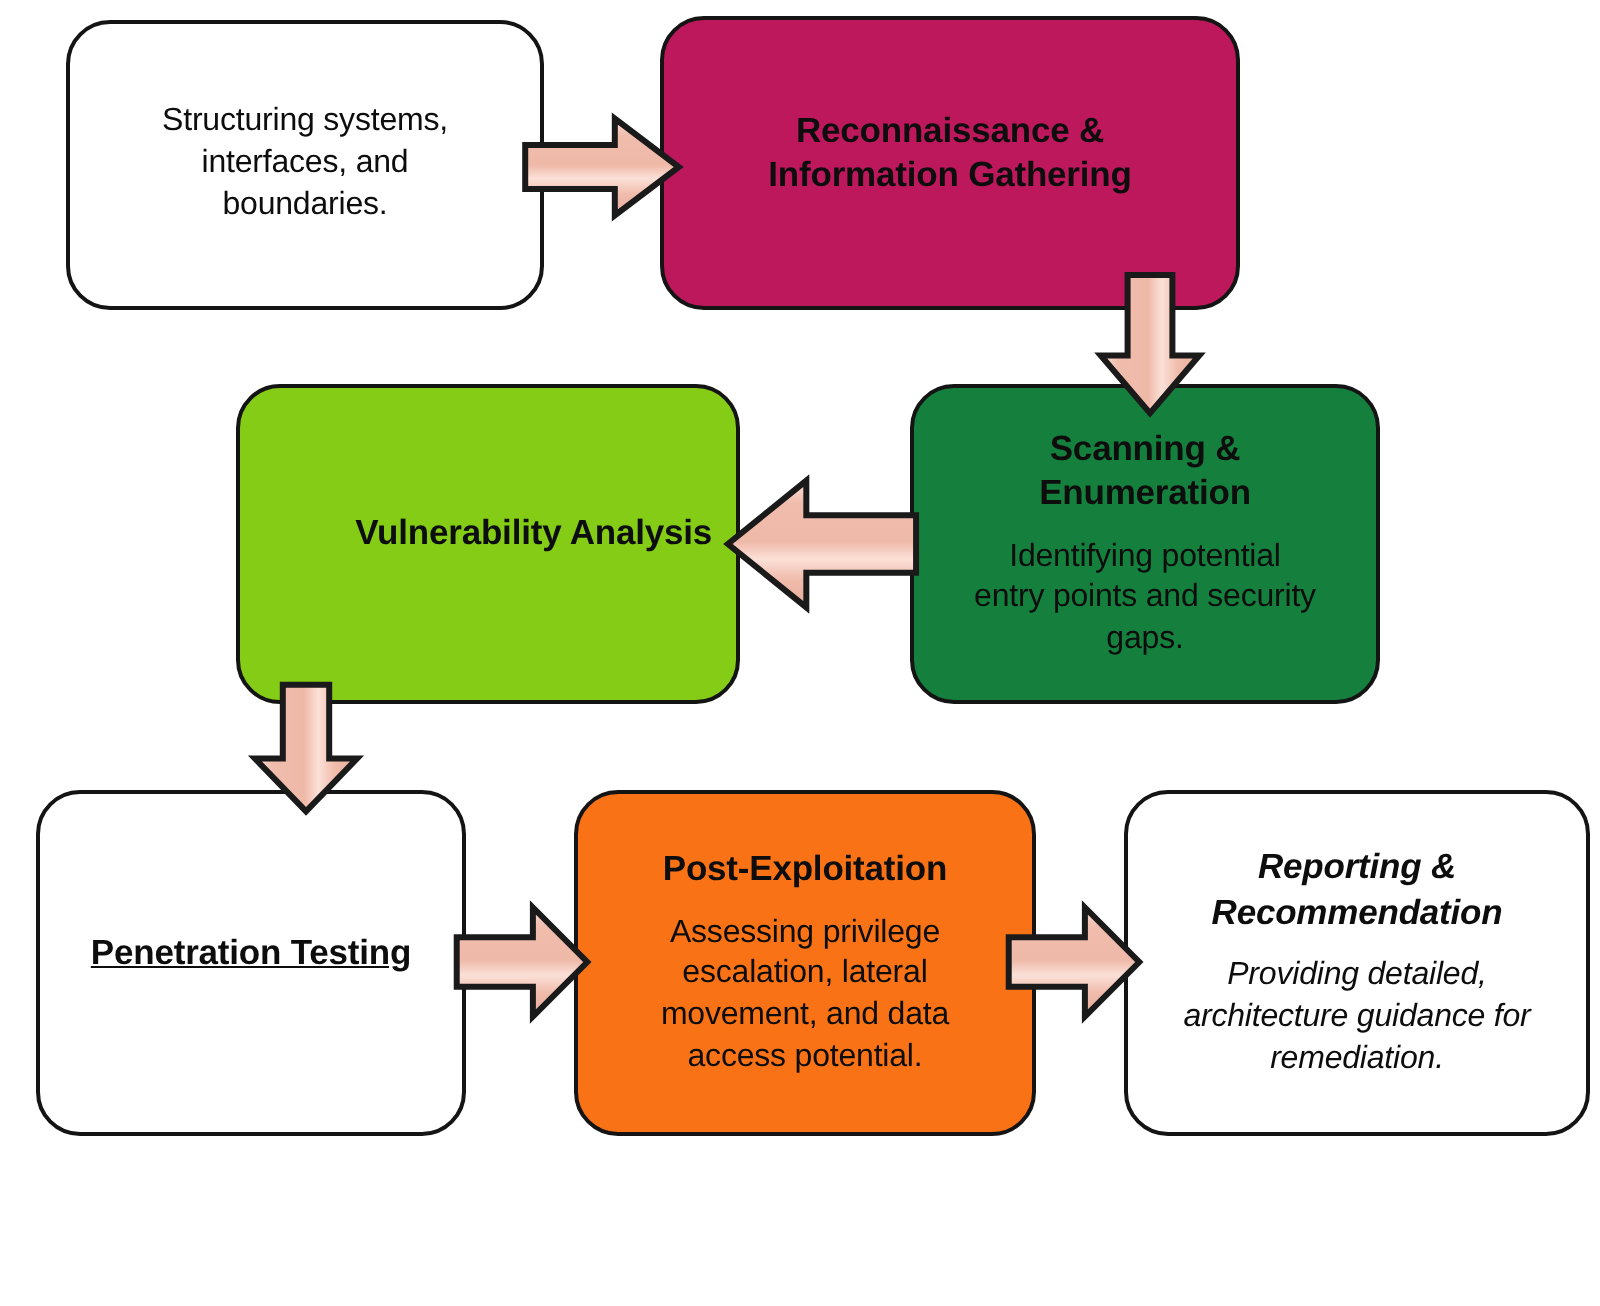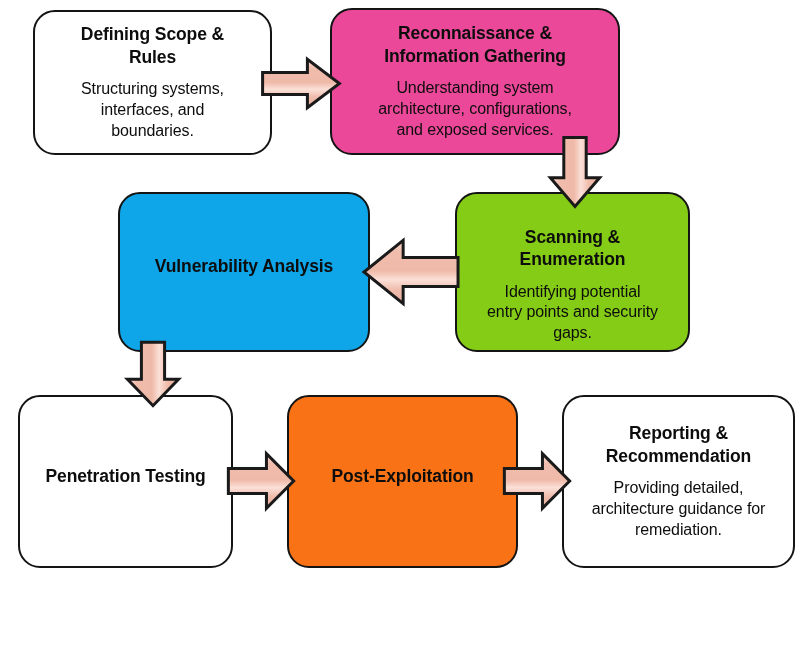--- a/index.html
+++ b/index.html
@@ -54,50 +54,49 @@
     width: 100%;
     height: 100%;
     overflow: visible;
   }
 </style>
 </head>
 <body>
 
 <div id="canvas">
     <div class="node" style="left: 33px; top: 10px; width: 239px; height: 145px; background: rgb(255, 255, 255); border-color: rgb(20, 20, 20);">
-      <div class="node-title">Defining Scope &amp;
-Rules</div>
       <div class="node-desc">Structuring systems,
 interfaces, and
 boundaries.</div>
     </div>
-    <div class="node" style="left: 330px; top: 8px; width: 290px; height: 147px; background: #ec4899; border-color: rgb(20, 20, 20);">
+    <div class="node" style="left: 330px; top: 8px; width: 290px; height: 147px; background: #be185d; border-color: rgb(20, 20, 20);">
       <div class="node-title">Reconnaissance &amp;
 Information Gathering</div>
-      <div class="node-desc">Understanding system
-architecture, configurations,
-and exposed services.</div>
     </div>
-    <div class="node" style="left: 455px; top: 192px; width: 235px; height: 160px; background: #84cc16; border-color: rgb(20, 20, 20); justify-content: flex-end;">
+    <div class="node" style="left: 455px; top: 192px; width: 235px; height: 160px; background: #15803d; border-color: rgb(20, 20, 20);">
       <div class="node-title">Scanning &amp;
 Enumeration</div>
       <div class="node-desc">Identifying potential
 entry points and security
 gaps.</div>
     </div>
-    <div class="node" style="left: 118px; top: 192px; width: 252px; height: 160px; background: #0ea5e9; border-color: rgb(20, 20, 20);">
+    <div class="node" style="left: 118px; top: 192px; width: 252px; height: 160px; background: #84cc16; border-color: rgb(20, 20, 20); align-items: flex-end;">
       <div class="node-title">Vulnerability Analysis</div>
     </div>
-    <div class="node" style="left: 18px; top: 395px; width: 215px; height: 173px; background: rgb(255, 255, 255); border-color: rgb(20, 20, 20);">
+    <div class="node" style="left: 18px; top: 395px; width: 215px; height: 173px; background: rgb(255, 255, 255); border-color: rgb(20, 20, 20); text-decoration: underline;">
       <div class="node-title">Penetration Testing</div>
     </div>
     <div class="node" style="left: 287px; top: 395px; width: 231px; height: 173px; background: #f97316; border-color: rgb(20, 20, 20);">
       <div class="node-title">Post-Exploitation</div>
+      <div class="node-desc">Assessing privilege
+escalation, lateral
+movement, and data
+access potential.</div>
     </div>
-    <div class="node" style="left: 562px; top: 395px; width: 233px; height: 173px; background: rgb(255, 255, 255); border-color: rgb(20, 20, 20);">
+    <div class="node" style="left: 562px; top: 395px; width: 233px; height: 173px; background: rgb(255, 255, 255); border-color: rgb(20, 20, 20); font-style: italic;">
       <div class="node-title">Reporting &amp;
 Recommendation</div>
       <div class="node-desc">Providing detailed,
 architecture guidance for
 remediation.</div>
     </div>
     <div class="arrow" style="left: 261px; top: 56px; width: 80px; height: 55px;">
       <svg viewBox="0 0 100 100" preserveAspectRatio="none">
 
   <defs>

